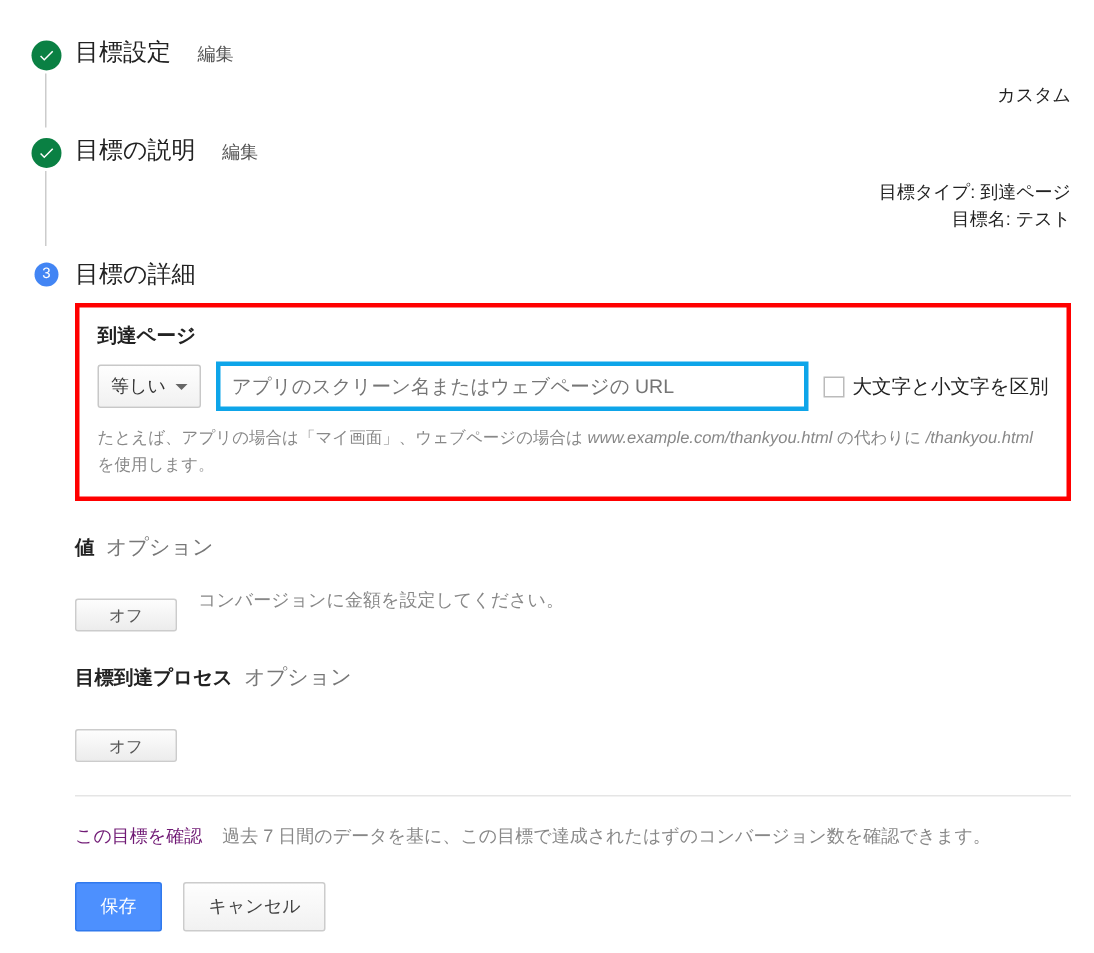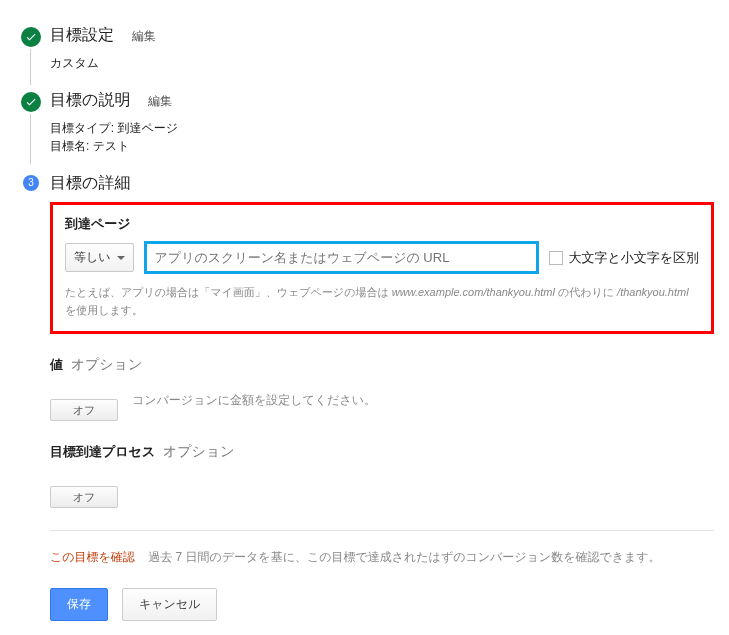--- a/index.html
+++ b/index.html
@@ -53,20 +53,21 @@
     .edit-link {
       font-size: 12px;
       color: #555;
       margin-left: 14px;
     }
     .step-sub {
       font-size: 12px;
       color: #222;
       margin-top: 8px;
       line-height: 1.5;
+      text-align: right;
     }
     .vline {
       position: absolute;
       left: 15px;
       top: 24px;
       width: 1px;
       height: 36px;
       background: #ccc;
     }
     .detail { margin-left: 35px; }
@@ -154,21 +155,21 @@
       font-size: 12px;
       color: #888;
       margin-top: 10px;
       line-height: 1.7;
     }
     .hr {
       border-top: 1px solid #e5e5e5;
       margin: 22px 0 18px;
     }
     .verify-line { font-size: 12px; }
-    .verify-link { color: #c2410c; }
+    .verify-link { color: #701a75; }
     .verify-text { color: #888; margin-left: 10px; }
     .btn-row { margin-top: 22px; display: flex; gap: 14px; }
     .btn {
       padding: 7px 16px;
       font-size: 12px;
       border: 1px solid transparent;
       cursor: pointer;
       border-radius: 2px;
     }
     .btn-primary {

